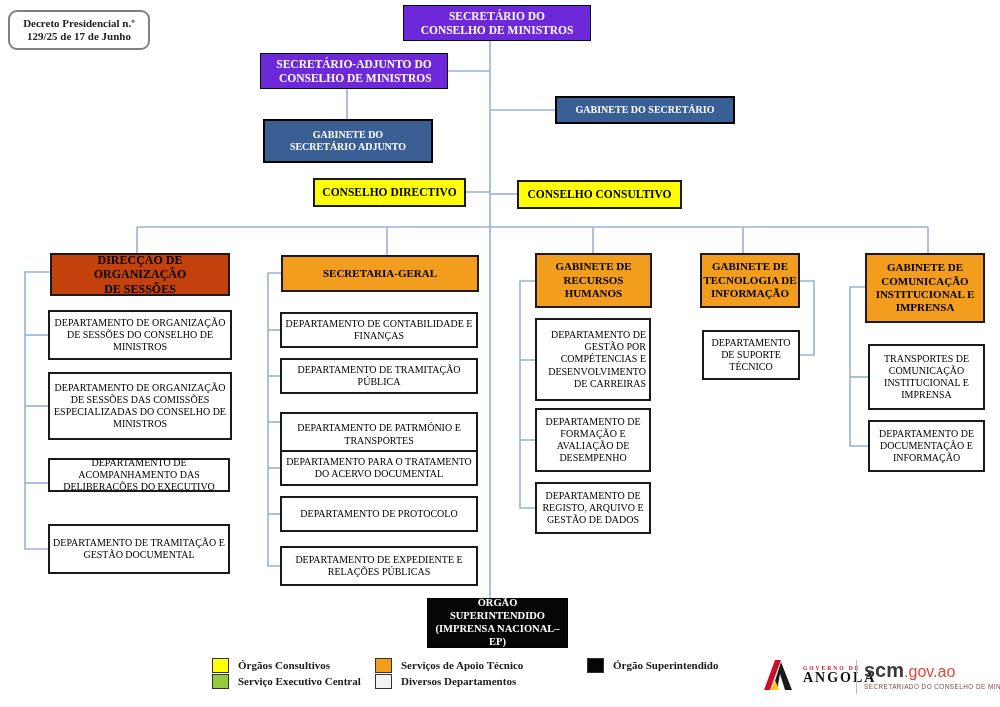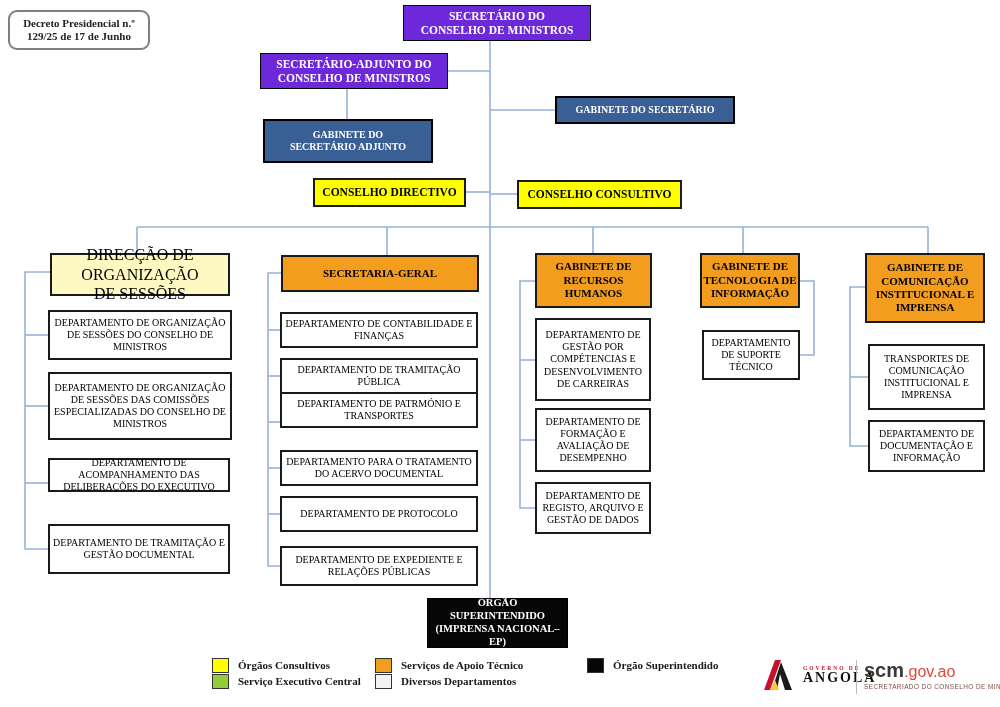--- a/index.html
+++ b/index.html
@@ -4,21 +4,21 @@
 <style>
   html,body{margin:0;padding:0;background:#fff;}
   #canvas{position:relative;width:1000px;height:707px;background:#fff;overflow:hidden;
     font-family:"Liberation Serif","DejaVu Serif",serif;}
   svg.lines{position:absolute;left:0;top:0;z-index:1;}
   .box{position:absolute;z-index:2;display:flex;align-items:center;justify-content:center;
     text-align:center;box-sizing:border-box;line-height:1.22;white-space:pre-line;}
   .navy{background:#6d28d9;color:#fff;border:1px solid #000;font-weight:600;font-size:11.5px;}
   .blue{background:#3A5F94;color:#fff;border:2px solid #000;font-weight:600;font-size:10px;}
   .yellow{background:#FFFF00;color:#000;border:2px solid #1a1a1a;font-weight:600;font-size:11.5px;}
-  .green{background:#fef9c3;color:#000;border:2px solid #1a1a1a;font-weight:400;font-size:16px;}
+  .green{background:#c2410c;color:#000;border:2px solid #1a1a1a;font-weight:700;font-size:12px;}
   .orange{background:#F29D1E;color:#000;border:2px solid #1a1a1a;font-weight:700;font-size:11px;}
   .dept{background:#fff;color:#000;border:2px solid #1a1a1a;font-weight:500;font-size:10px;padding:2px 3px;}
   .black{background:#060606;color:#fff;border:1px solid #000;font-weight:600;font-size:10.5px;}
   .decree{left:8px;top:10px;width:142px;height:40px;background:#fff;border:2px solid #7F7F7F;
     border-radius:9px;font-weight:600;font-size:11px;color:#222;}
   
   .legend-group{position:absolute;z-index:2;}
   .legend-row{display:flex;align-items:center;height:16px;}
   .sw{width:17px;height:15px;border:1px solid #333;box-sizing:border-box;flex:0 0 auto;}
   .lg-label{margin-left:9px;font-size:11px;font-weight:600;color:#1a1a1a;white-space:nowrap;}
@@ -79,47 +79,47 @@
       <path d="M865 287 H850 V446 H868"></path>
       <path d="M850 377 H868"></path>
     </g>
   </svg>
 
   <div class="box decree">Decreto Presidencial n.º
 129/25 de 17 de Junho</div>
 
   <div class="box navy" style="left:403px;top:5px;width:188px;height:36px;">SECRETÁRIO DO
 CONSELHO DE MINISTROS</div>
-  <div class="box navy" style="left:260px;top:53px;width:188px;height:36px;">SECRETÁRIO-ADJUNTO DO
+  <div class="box navy" style="left:260px;top:53px;width:188px;height:36px;text-align:right;">SECRETÁRIO-ADJUNTO DO
 CONSELHO DE MINISTROS</div>
   <div class="box blue" style="left:555px;top:96px;width:180px;height:28px;">GABINETE DO SECRETÁRIO</div>
   <div class="box blue" style="left:263px;top:119px;width:170px;height:44px;">GABINETE DO
 SECRETÁRIO ADJUNTO</div>
   <div class="box yellow" style="left:313px;top:178px;width:153px;height:29px;">CONSELHO DIRECTIVO</div>
   <div class="box yellow" style="left:517px;top:180px;width:165px;height:29px;">CONSELHO CONSULTIVO</div>
 
   <div class="box green" style="left:50px;top:253px;width:180px;height:43px;">DIRECÇÃO DE ORGANIZAÇÃO
 DE SESSÕES</div>
   <div class="box dept" style="left:48px;top:310px;width:184px;height:50px;">DEPARTAMENTO DE ORGANIZAÇÃO DE SESSÕES DO CONSELHO DE MINISTROS</div>
   <div class="box dept" style="left:48px;top:372px;width:184px;height:68px;">DEPARTAMENTO DE ORGANIZAÇÃO DE SESSÕES DAS COMISSÕES ESPECIALIZADAS DO CONSELHO DE MINISTROS</div>
   <div class="box dept" style="left:48px;top:458px;width:182px;height:34px;">DEPARTAMENTO DE ACOMPANHAMENTO DAS DELIBERAÇÕES DO EXECUTIVO</div>
   <div class="box dept" style="left:48px;top:524px;width:182px;height:50px;">DEPARTAMENTO DE TRAMITAÇÃO E GESTÃO DOCUMENTAL</div>
 
   <div class="box orange" style="left:281px;top:255px;width:198px;height:37px;">SECRETARIA-GERAL</div>
   <div class="box dept" style="left:280px;top:312px;width:198px;height:36px;">DEPARTAMENTO DE CONTABILIDADE E FINANÇAS</div>
   <div class="box dept" style="left:280px;top:358px;width:198px;height:36px;">DEPARTAMENTO DE TRAMITAÇÃO PÚBLICA</div>
-  <div class="box dept" style="left:280px;top:392px;width:198px;height:36px;">DEPARTAMENTO DE PATRMÓNIO E TRANSPORTES</div>
+  <div class="box dept" style="left:280px;top:412px;width:198px;height:45px;">DEPARTAMENTO DE PATRMÓNIO E TRANSPORTES</div>
   <div class="box dept" style="left:280px;top:450px;width:198px;height:36px;">DEPARTAMENTO PARA O TRATAMENTO DO ACERVO DOCUMENTAL</div>
   <div class="box dept" style="left:280px;top:496px;width:198px;height:36px;font-family:Liberation Serif, serif;">DEPARTAMENTO DE PROTOCOLO</div>
   <div class="box dept" style="left:280px;top:546px;width:198px;height:40px;">DEPARTAMENTO DE EXPEDIENTE E RELAÇÕES PÚBLICAS</div>
 
   <div class="box orange" style="left:535px;top:253px;width:117px;height:55px;">GABINETE DE
 RECURSOS
 HUMANOS</div>
-  <div class="box dept" style="left:535px;top:318px;width:116px;height:83px;">DEPARTAMENTO DE GESTÃO POR COMPÉTENCIAS E DESENVOLVIMENTO DE CARREIRAS</div>
+  <div class="box dept" style="left:535px;top:318px;width:116px;height:83px;text-align:right;">DEPARTAMENTO DE GESTÃO POR COMPÉTENCIAS E DESENVOLVIMENTO DE CARREIRAS</div>
   <div class="box dept" style="left:535px;top:408px;width:116px;height:64px;">DEPARTAMENTO DE FORMAÇÃO E AVALIAÇÃO DE DESEMPENHO</div>
   <div class="box dept" style="left:535px;top:482px;width:116px;height:52px;">DEPARTAMENTO DE REGISTO, ARQUIVO E GESTÃO DE DADOS</div>
 
   <div class="box orange" style="left:700px;top:253px;width:100px;height:55px;">GABINETE DE
 TECNOLOGIA DE
 INFORMAÇÃO</div>
   <div class="box dept" style="left:702px;top:330px;width:98px;height:50px;">DEPARTAMENTO
 DE SUPORTE
 TÉCNICO</div>
 

